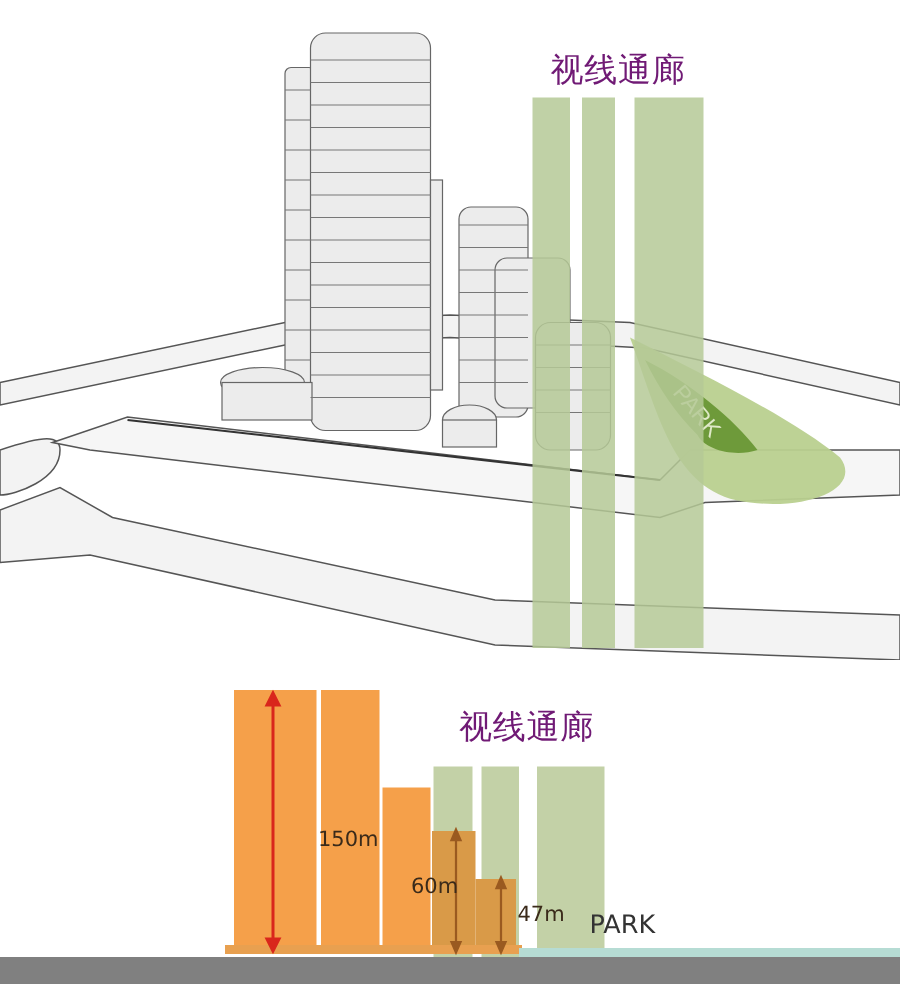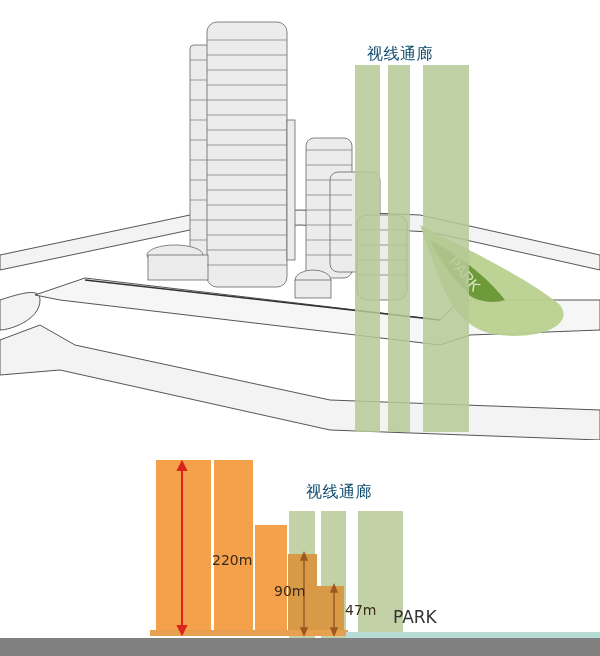--- a/index.html
+++ b/index.html
@@ -1,18 +1,18 @@
 <!DOCTYPE html>
 <html><head>
 <meta charset="utf-8">
 <style>
   html,body{margin:0;padding:0;background:#fff;}
   body{width:600px;height:656px;position:relative;overflow:hidden;font-family:"DejaVu Sans",sans-serif;}
   .abs{position:absolute;}
-  .title-red{color:#0c4a6e;font-size:16px;letter-spacing:0.5px;white-space:nowrap;margin-top:12px;}
+  .title-red{color:#701a75;font-size:22px;letter-spacing:0.5px;white-space:nowrap;}
   .green-bar{background:#b5c996;opacity:0.9;}
   .orange{background:#f5a04a;}
   .orange-dark{background:#d99a48;}
   .green-low{background:#c3d1a7;}
   .label{font-size:14px;color:#3a2a1a;}
   svg{position:absolute;left:0;top:0;}
 </style>
 </head>
 <body>
 
@@ -115,21 +115,21 @@
     <g stroke="#9a5a20" stroke-width="1.5" fill="#9a5a20">
       <line x1="304" y1="116" x2="304" y2="192"></line>
       <polygon points="304,113 301,120 307,120"></polygon>
       <polygon points="304,195 301,188 307,188"></polygon>
       <line x1="334" y1="148" x2="334" y2="192"></line>
       <polygon points="334,145 331,152 337,152"></polygon>
       <polygon points="334,195 331,188 337,188"></polygon>
     </g>
   </svg>
 
-  <div class="abs label" style="left:212px;top:112px;">220m</div>
-  <div class="abs label" style="left:274px;top:143px;">90m</div>
+  <div class="abs label" style="left:212px;top:112px;">150m</div>
+  <div class="abs label" style="left:274px;top:143px;">60m</div>
   <div class="abs label" style="left:345px;top:162px;">47m</div>
   <div class="abs" style="left:393px;top:167px;font-size:17px;color:#333;">PARK</div>
 
   <div class="abs" style="left:346px;top:192px;width:254px;height:10px;background:#b6dcd4;"></div>
   <div class="abs" style="left:0;top:198px;width:600px;height:18px;background:#808080;"></div>
 
 </div>
 
 </body></html>

